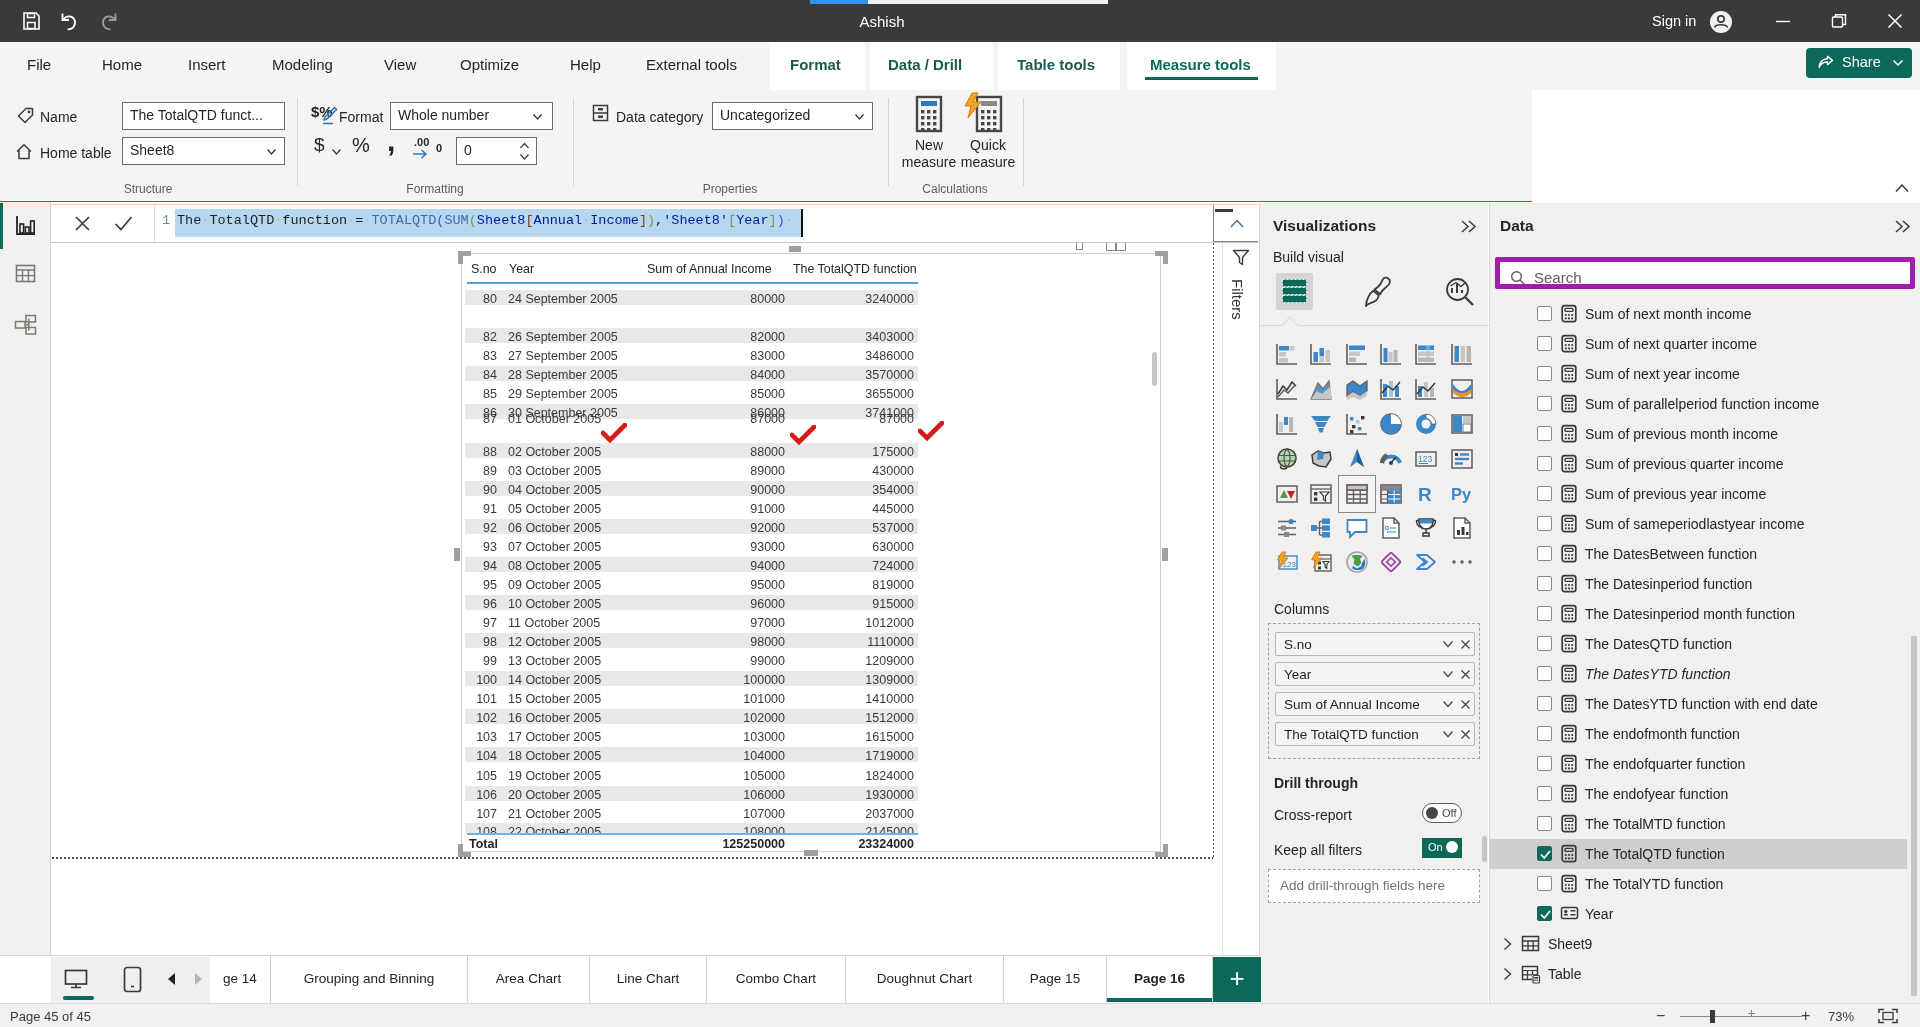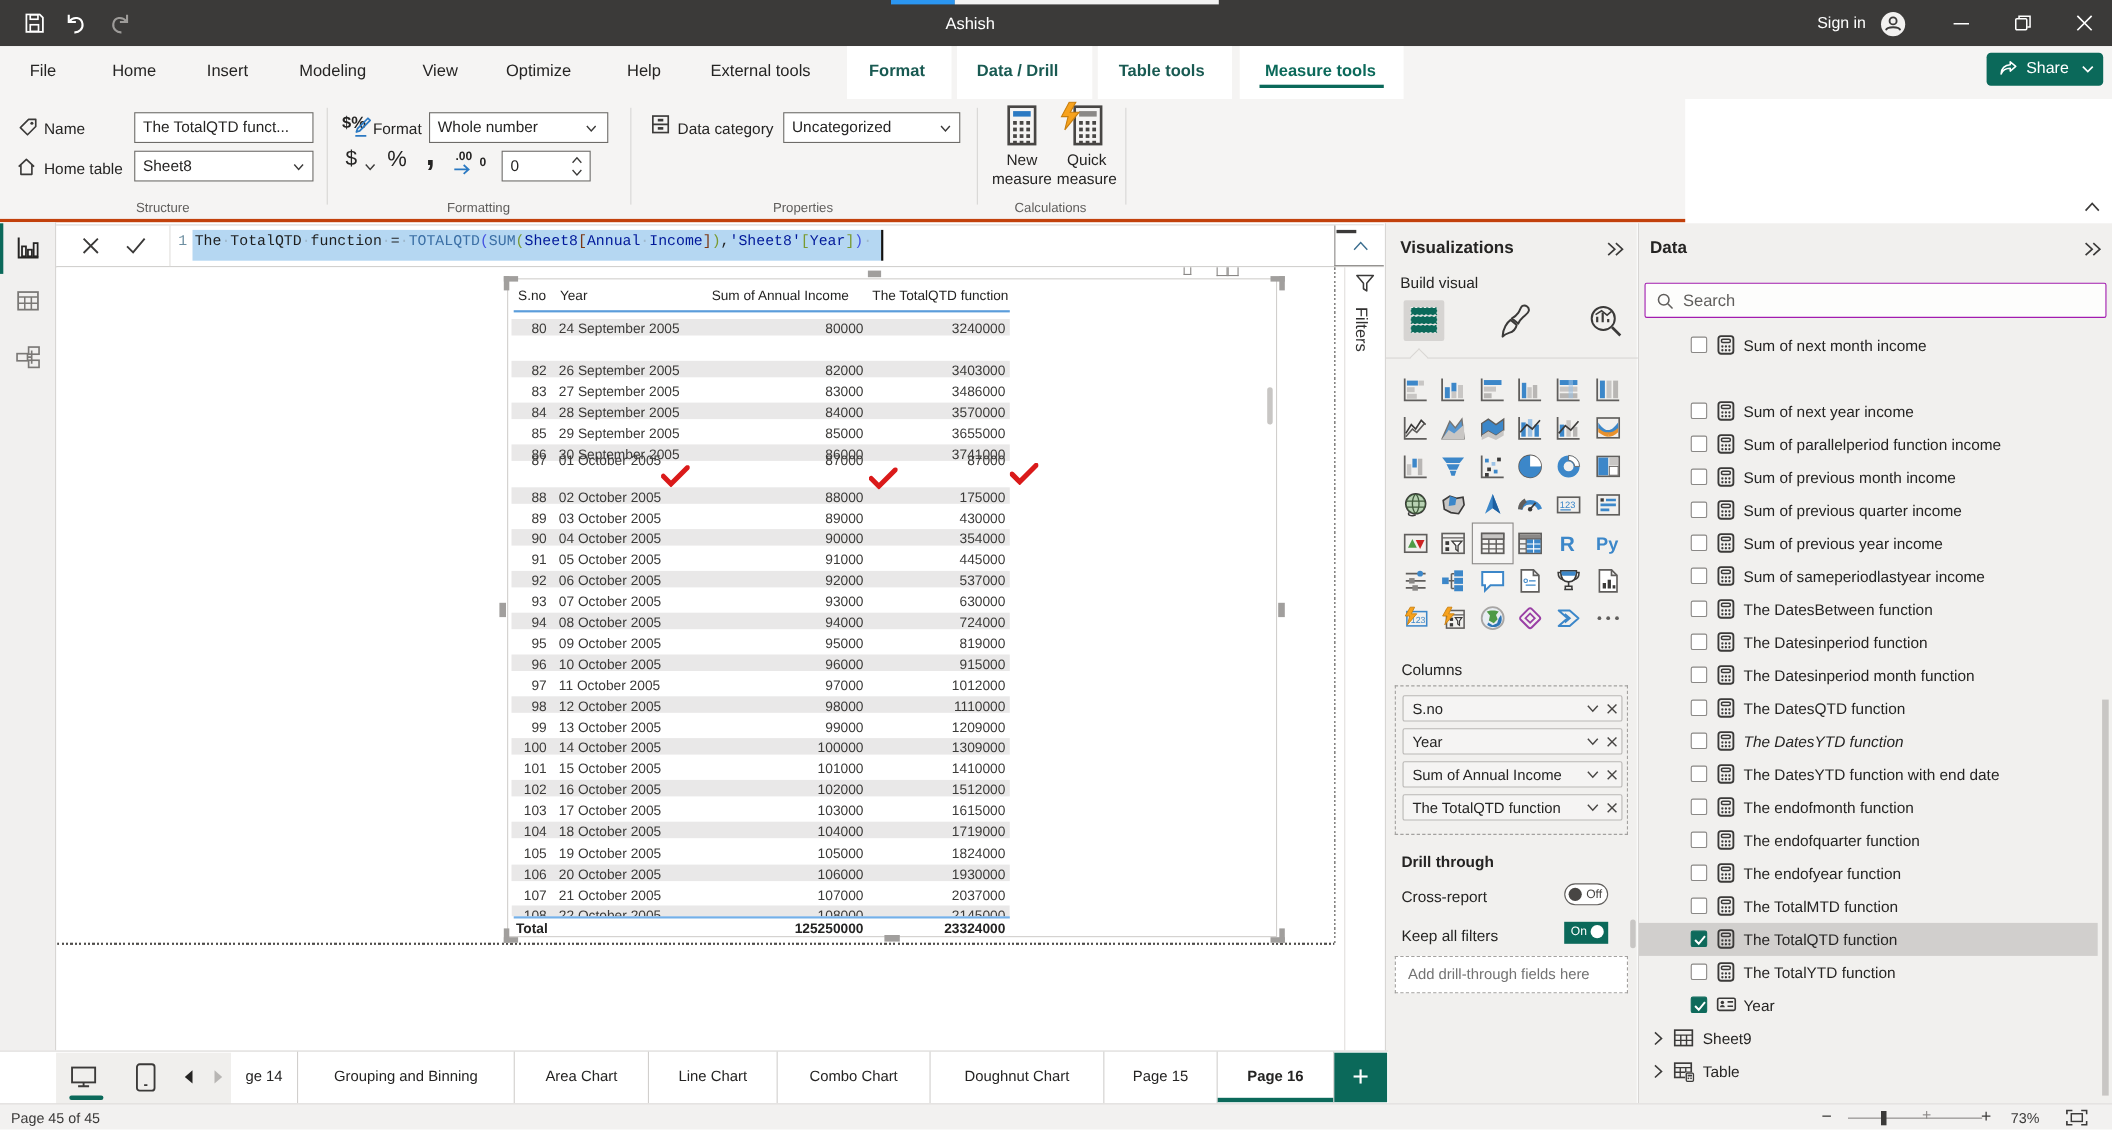--- a/index.html
+++ b/index.html
@@ -15,21 +15,21 @@
 
 #menubar { left:0; top:42px; width:1920px; height:48px; background:#f5f4f3; }
 .mitem { position:absolute; top:14px; font-size:15px; color:#252423; white-space:nowrap; }
 .mwhite { position:absolute; top:0; height:48px; background:#ffffff; }
 .ctab { color:#195a52; font-weight:bold; }
 #mtools { color:#0b695a; }
 #mtoolsline { position:absolute; left:1145px; top:35px; width:113px; height:3px; background:#0b695a; }
 #sharebtn { position:absolute; left:1806px; top:6px; width:106px; height:30px; background:#0b695a; border-radius:4px; color:#fff; font-size:14.5px; }
 #sharebtn span { position:absolute; left:36px; top:6px; }
 
-#ribbon { left:0; top:90px; width:1532px; height:112px; background:#f5f4f3; border-bottom:3px solid #c2410c; }
+#ribbon { left:0; top:90px; width:1532px; height:112px; background:#f5f4f3; border-bottom:1px solid #c2410c; }
 .rsep { position:absolute; top:8px; height:88px; width:1px; background:#d8d6d4; }
 .rlabel { position:absolute; top:92px; font-size:12px; color:#5f5d5b; width:120px; text-align:center; }
 .rfield { position:absolute; font-size:14px; color:#252423; }
 .rbox { position:absolute; background:#fff; border:1px solid #6d6b68; font-size:14px; color:#252423; }
 .rbox span { position:absolute; left:7px; top:4px; white-space:nowrap; }
 .chev { position:absolute; width:11px; height:8px; }
 .rtxt { position:absolute; font-size:14px; color:#252423; text-align:center; }
 
 #fbar { left:51px; top:204px; width:1207px; height:39px; background:#fff; border-top:1px solid #d8d6d4; border-bottom:1px solid #c8c6c4; }
 #fedit { position:absolute; left:103px; top:0px; width:1058px; height:37px; border-left:1px solid #e1dfdd; }
@@ -841,40 +841,54 @@
     <span style="position:absolute;left:11px;top:8px;font-size:13.5px;color:#737373;">Add drill-through fields here</span>
   </div>
   <div style="position:absolute;left:222px;top:633px;width:5px;height:26px;background:#c8c6c4;border-radius:3px;"></div>
 </div>
 
 <div class="abs" id="datapane">
   <div class="ptitle" style="left:10px;top:14px;">Data</div>
   <svg style="position:absolute;left:404px;top:16px;" width="17" height="15" viewBox="0 0 17 15">
         <path d="M2 2 L8 7.5 L2 13 M9 2 L15 7.5 L9 13" fill="none" stroke="#3b3a39" stroke-width="1.5"></path>
       </svg>
-  <div style="position:absolute;left:5px;top:54px;width:420px;height:32px;background:#fdfdfc;border:1px solid #a21caf;border-radius:2px;">
+  <div style="position:absolute;left:5px;top:54px;width:420px;height:32px;background:#fdfdfc;border:5px solid #a21caf;border-radius:2px;">
     <svg style="position:absolute;left:10px;top:8px;" width="16" height="16" viewBox="0 0 16 16">
           <circle cx="6.5" cy="6.5" r="4.8" fill="none" stroke="#605e5c" stroke-width="1.4"></circle>
           <path d="M10.2 10.2 L14.5 14.5" stroke="#605e5c" stroke-width="1.4"></path>
         </svg>
     <span style="position:absolute;left:34px;top:7px;font-size:15px;color:#605e5c;">Search</span>
   </div>
   <div class="dprow" style="top:96px;">
         <div class="cb"></div>
         <div style="position:absolute;left:70px;top:5px;"><svg width="18" height="19" viewBox="0 0 18 19">
             <rect x="2.2" y="1.6" width="13.6" height="16" rx="2.4" fill="none" stroke="#3b3a39" stroke-width="1.7"></rect>
             <rect x="5" y="4.4" width="8" height="3" rx="1.2" fill="none" stroke="#3b3a39" stroke-width="1.4"></rect>
             <circle cx="5.8" cy="11.0" r="1.05" fill="#3b3a39"></circle>
             <circle cx="9.0" cy="11.0" r="1.05" fill="#3b3a39"></circle>
             <circle cx="12.2" cy="11.0" r="1.05" fill="#3b3a39"></circle>
             <circle cx="5.8" cy="14.4" r="1.05" fill="#3b3a39"></circle>
             <circle cx="9.0" cy="14.4" r="1.05" fill="#3b3a39"></circle>
             <circle cx="12.2" cy="14.4" r="1.05" fill="#3b3a39"></circle>
           </svg></div>
         <span class="nm">Sum of next month income</span>
+      </div>
+  <div class="dprow" style="top:126px;">
+        <div class="cb"></div>
+        <div style="position:absolute;left:70px;top:5px;"><svg width="18" height="19" viewBox="0 0 18 19">
+            <rect x="2.2" y="1.6" width="13.6" height="16" rx="2.4" fill="none" stroke="#3b3a39" stroke-width="1.7"></rect>
+            <rect x="5" y="4.4" width="8" height="3" rx="1.2" fill="none" stroke="#3b3a39" stroke-width="1.4"></rect>
+            <circle cx="5.8" cy="11.0" r="1.05" fill="#3b3a39"></circle>
+            <circle cx="9.0" cy="11.0" r="1.05" fill="#3b3a39"></circle>
+            <circle cx="12.2" cy="11.0" r="1.05" fill="#3b3a39"></circle>
+            <circle cx="5.8" cy="14.4" r="1.05" fill="#3b3a39"></circle>
+            <circle cx="9.0" cy="14.4" r="1.05" fill="#3b3a39"></circle>
+            <circle cx="12.2" cy="14.4" r="1.05" fill="#3b3a39"></circle>
+          </svg></div>
+        <span class="nm">Sum of next quarter income</span>
       </div>
   <div class="dprow" style="top:156px;">
         <div class="cb"></div>
         <div style="position:absolute;left:70px;top:5px;"><svg width="18" height="19" viewBox="0 0 18 19">
             <rect x="2.2" y="1.6" width="13.6" height="16" rx="2.4" fill="none" stroke="#3b3a39" stroke-width="1.7"></rect>
             <rect x="5" y="4.4" width="8" height="3" rx="1.2" fill="none" stroke="#3b3a39" stroke-width="1.4"></rect>
             <circle cx="5.8" cy="11.0" r="1.05" fill="#3b3a39"></circle>
             <circle cx="9.0" cy="11.0" r="1.05" fill="#3b3a39"></circle>
             <circle cx="12.2" cy="11.0" r="1.05" fill="#3b3a39"></circle>
             <circle cx="5.8" cy="14.4" r="1.05" fill="#3b3a39"></circle>

